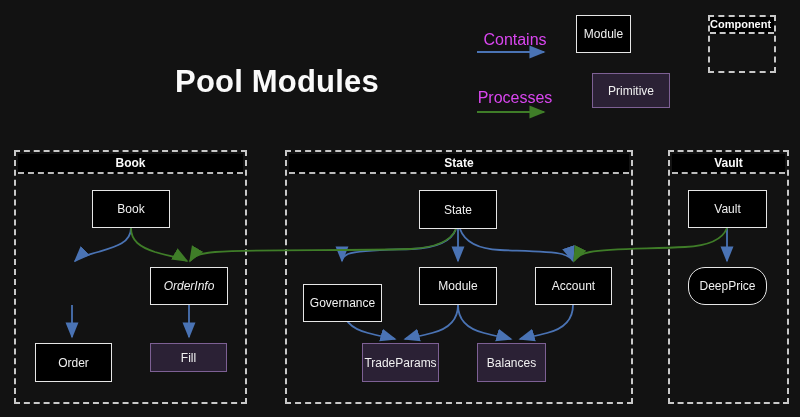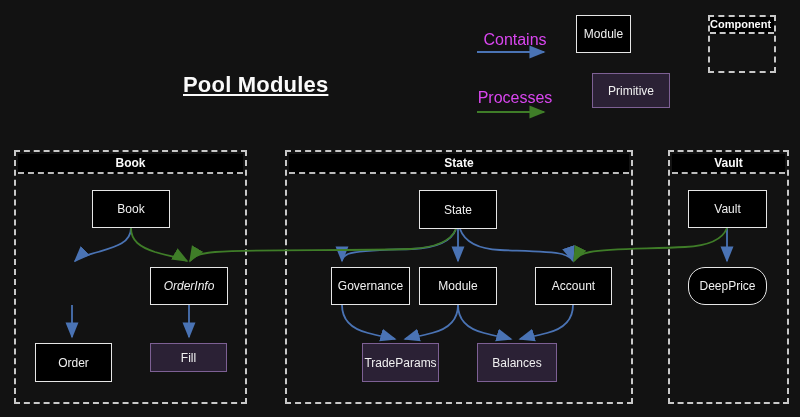--- a/index.html
+++ b/index.html
@@ -3,22 +3,22 @@
 <meta charset="utf-8">
 <style>
   html,body{margin:0;padding:0;background:#121212;}
   .canvas{
     position:relative;width:800px;height:417px;overflow:hidden;
     background:#121212;
     font-family:"Liberation Sans", sans-serif;
     color:#f0f0f0;
   }
   .page-title{
-    position:absolute;left:167px;top:56px;margin:16px;
-    font-size:22px;font-weight:bold;color:#fafafa;letter-spacing:.2px;text-decoration:underline;
+    position:absolute;left:167px;top:56px;margin:8px;
+    font-size:31px;font-weight:bold;color:#fafafa;letter-spacing:.2px;
   }
   
   .legend-label{
     position:absolute;width:80px;text-align:center;
     font-size:16px;color:#d946ef;
   }
   .lg-contains{left:475px;top:31px;}
   .lg-processes{left:475px;top:89px;}
   .legend-node{
     position:absolute;display:flex;align-items:center;justify-content:center;
@@ -55,25 +55,25 @@
   .node{
     position:absolute;display:flex;align-items:center;justify-content:center;
     font-size:12px;color:#f0f0f0;box-sizing:border-box;text-align:center;
   }
   .n-book       {left:92px; top:190px;width:78px;height:38px;}
   .n-bigvector  {left:33px; top:267px;width:79px;height:38px;}
   .n-orderinfo  {left:150px;top:267px;width:78px;height:38px;font-style:italic;}
   .n-order      {left:35px; top:343px;width:77px;height:39px;}
   .n-fill       {left:150px;top:343px;width:77px;height:29px;}
   .n-state      {left:419px;top:190px;width:78px;height:39px;}
-  .n-governance {left:303px;top:267px;width:79px;height:38px;margin-left:28px;}
+  .n-governance {left:303px;top:284px;width:79px;height:38px;}
   .n-history    {left:419px;top:267px;width:78px;height:38px;}
   .n-account    {left:535px;top:267px;width:77px;height:38px;}
   .n-tradeparams{left:362px;top:343px;width:77px;height:39px;}
-  .n-balances   {left:477px;top:343px;width:80px;height:39px;}
+  .n-balances   {left:477px;top:343px;width:69px;height:39px;}
   .n-vault      {left:688px;top:190px;width:79px;height:38px;}
   .n-deepprice  {left:688px;top:267px;width:79px;height:38px;border-radius:17px;}
   
   .edges{position:absolute;left:0;top:0;pointer-events:none;}
   .edge-c{fill:none;stroke:#4a73b4;stroke-width:1.8;}
   .edge-p{fill:none;stroke:#3f7d28;stroke-width:1.8;}
 </style>
 </head>
 <body>
 

